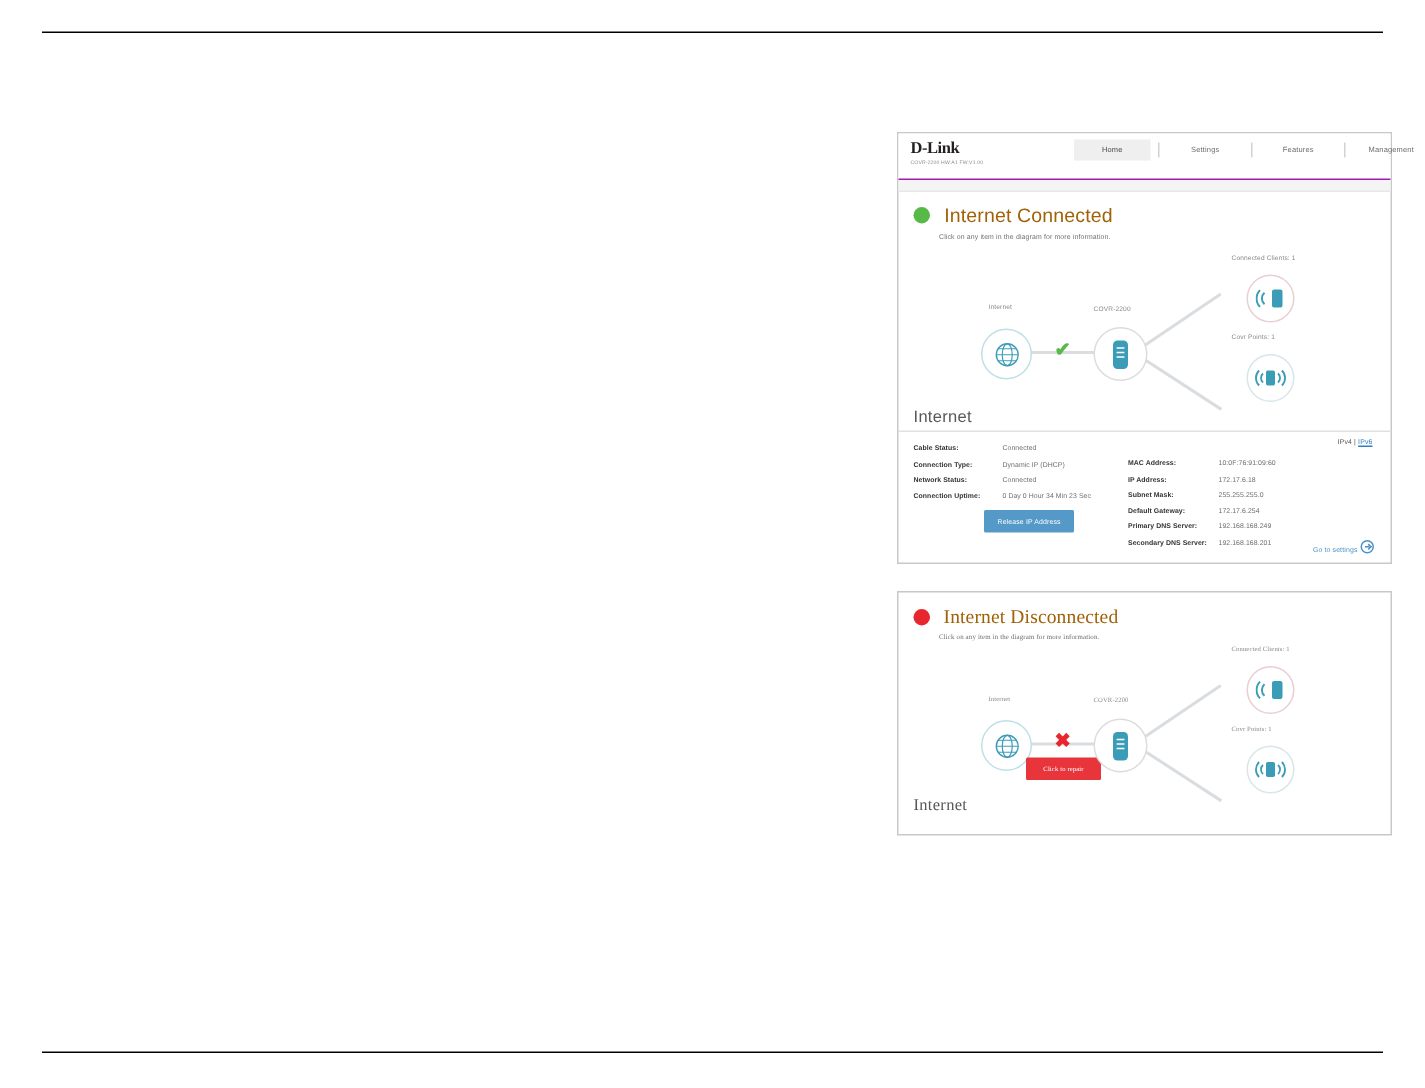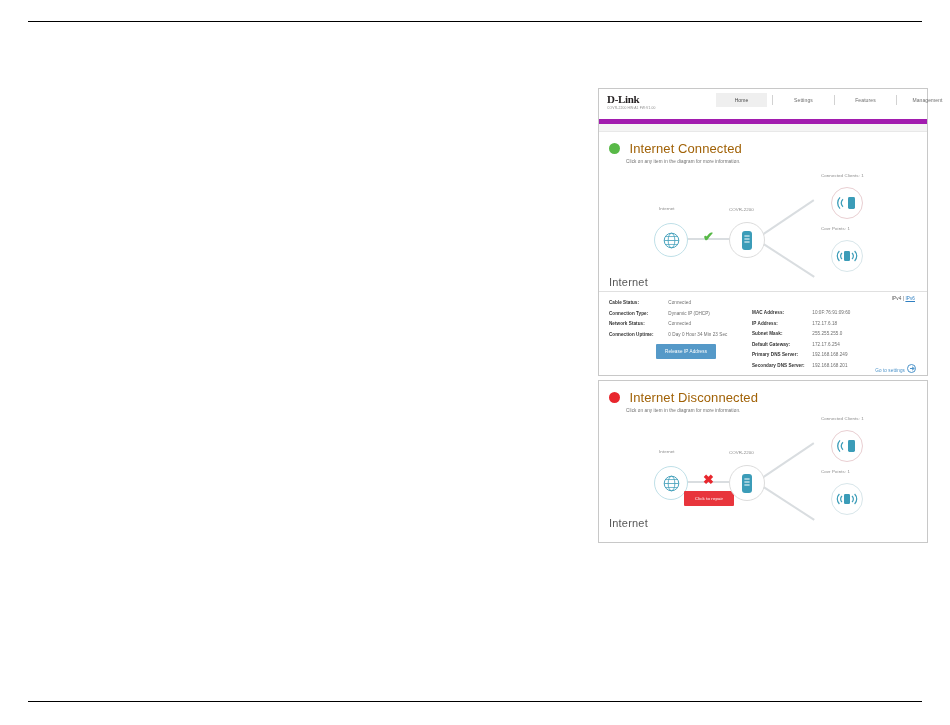--- a/index.html
+++ b/index.html
@@ -13,24 +13,24 @@
   .rule-bottom{top:701px;}
 
   
   .figure{position:absolute;left:598px;top:88px;width:330px;}
 
   .shot{
     background:#ffffff;border:1px solid #c8c8c8;
     box-sizing:border-box;position:relative;
   }
   .shot-connected{width:330px;height:288px;}
-  .shot-disconnected{width:330px;height:163px;margin-top:4px;}
-
-  
-  .hdr{height:30px;position:relative;border-bottom:5px solid #a21caf;background:#fff;text-decoration:underline;}
+  .shot-disconnected{width:330px;height:163px;margin-top:18px;font-family:Liberation Serif, serif;}
+
+  
+  .hdr{height:30px;position:relative;border-bottom:1px solid #a21caf;background:#fff;text-decoration:underline;}
   .brand{position:absolute;left:8px;top:5px;}
   .brand-name{
     font-family:"Liberation Serif", serif;font-weight:bold;font-size:11px;
     letter-spacing:-0.3px;color:#231f20;line-height:11px;
   }
   .brand-model{
     font-size:3.4px;color:#8d8d8d;line-height:5px;margin-top:1px;
     letter-spacing:0.1px;white-space:nowrap;
   }
   .navtabs{position:absolute;left:117px;top:4px;display:flex;align-items:center;}

